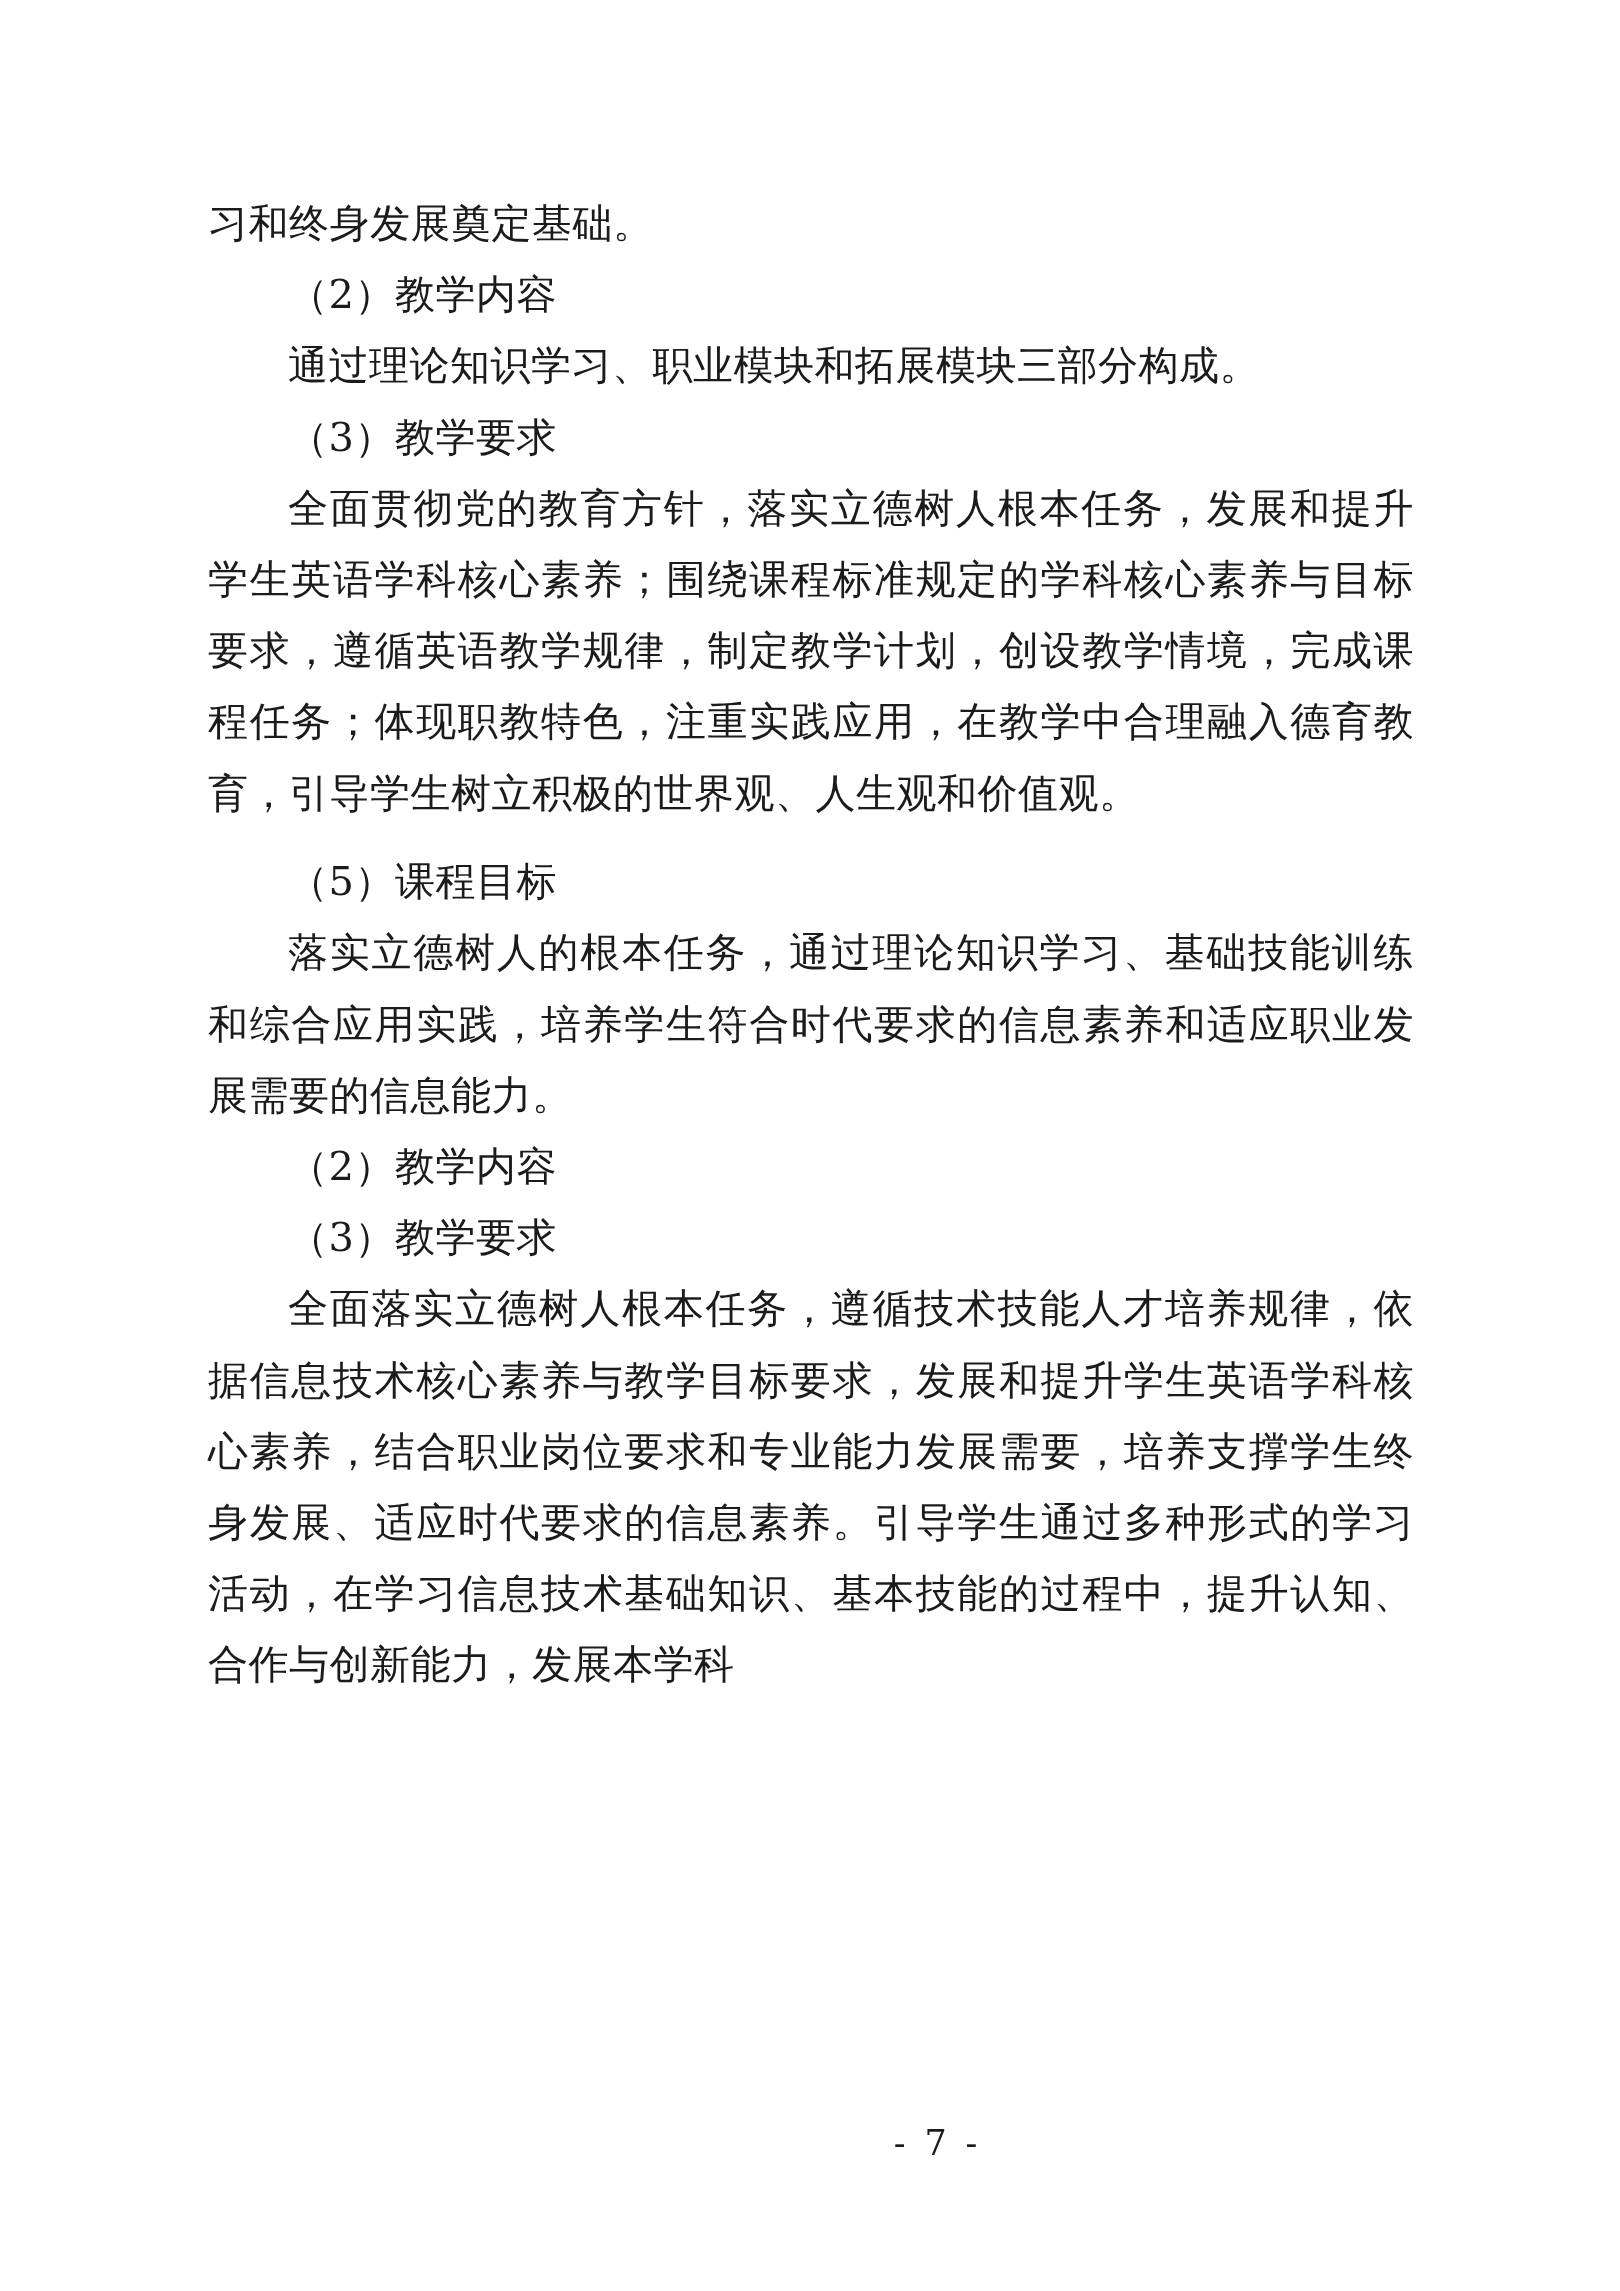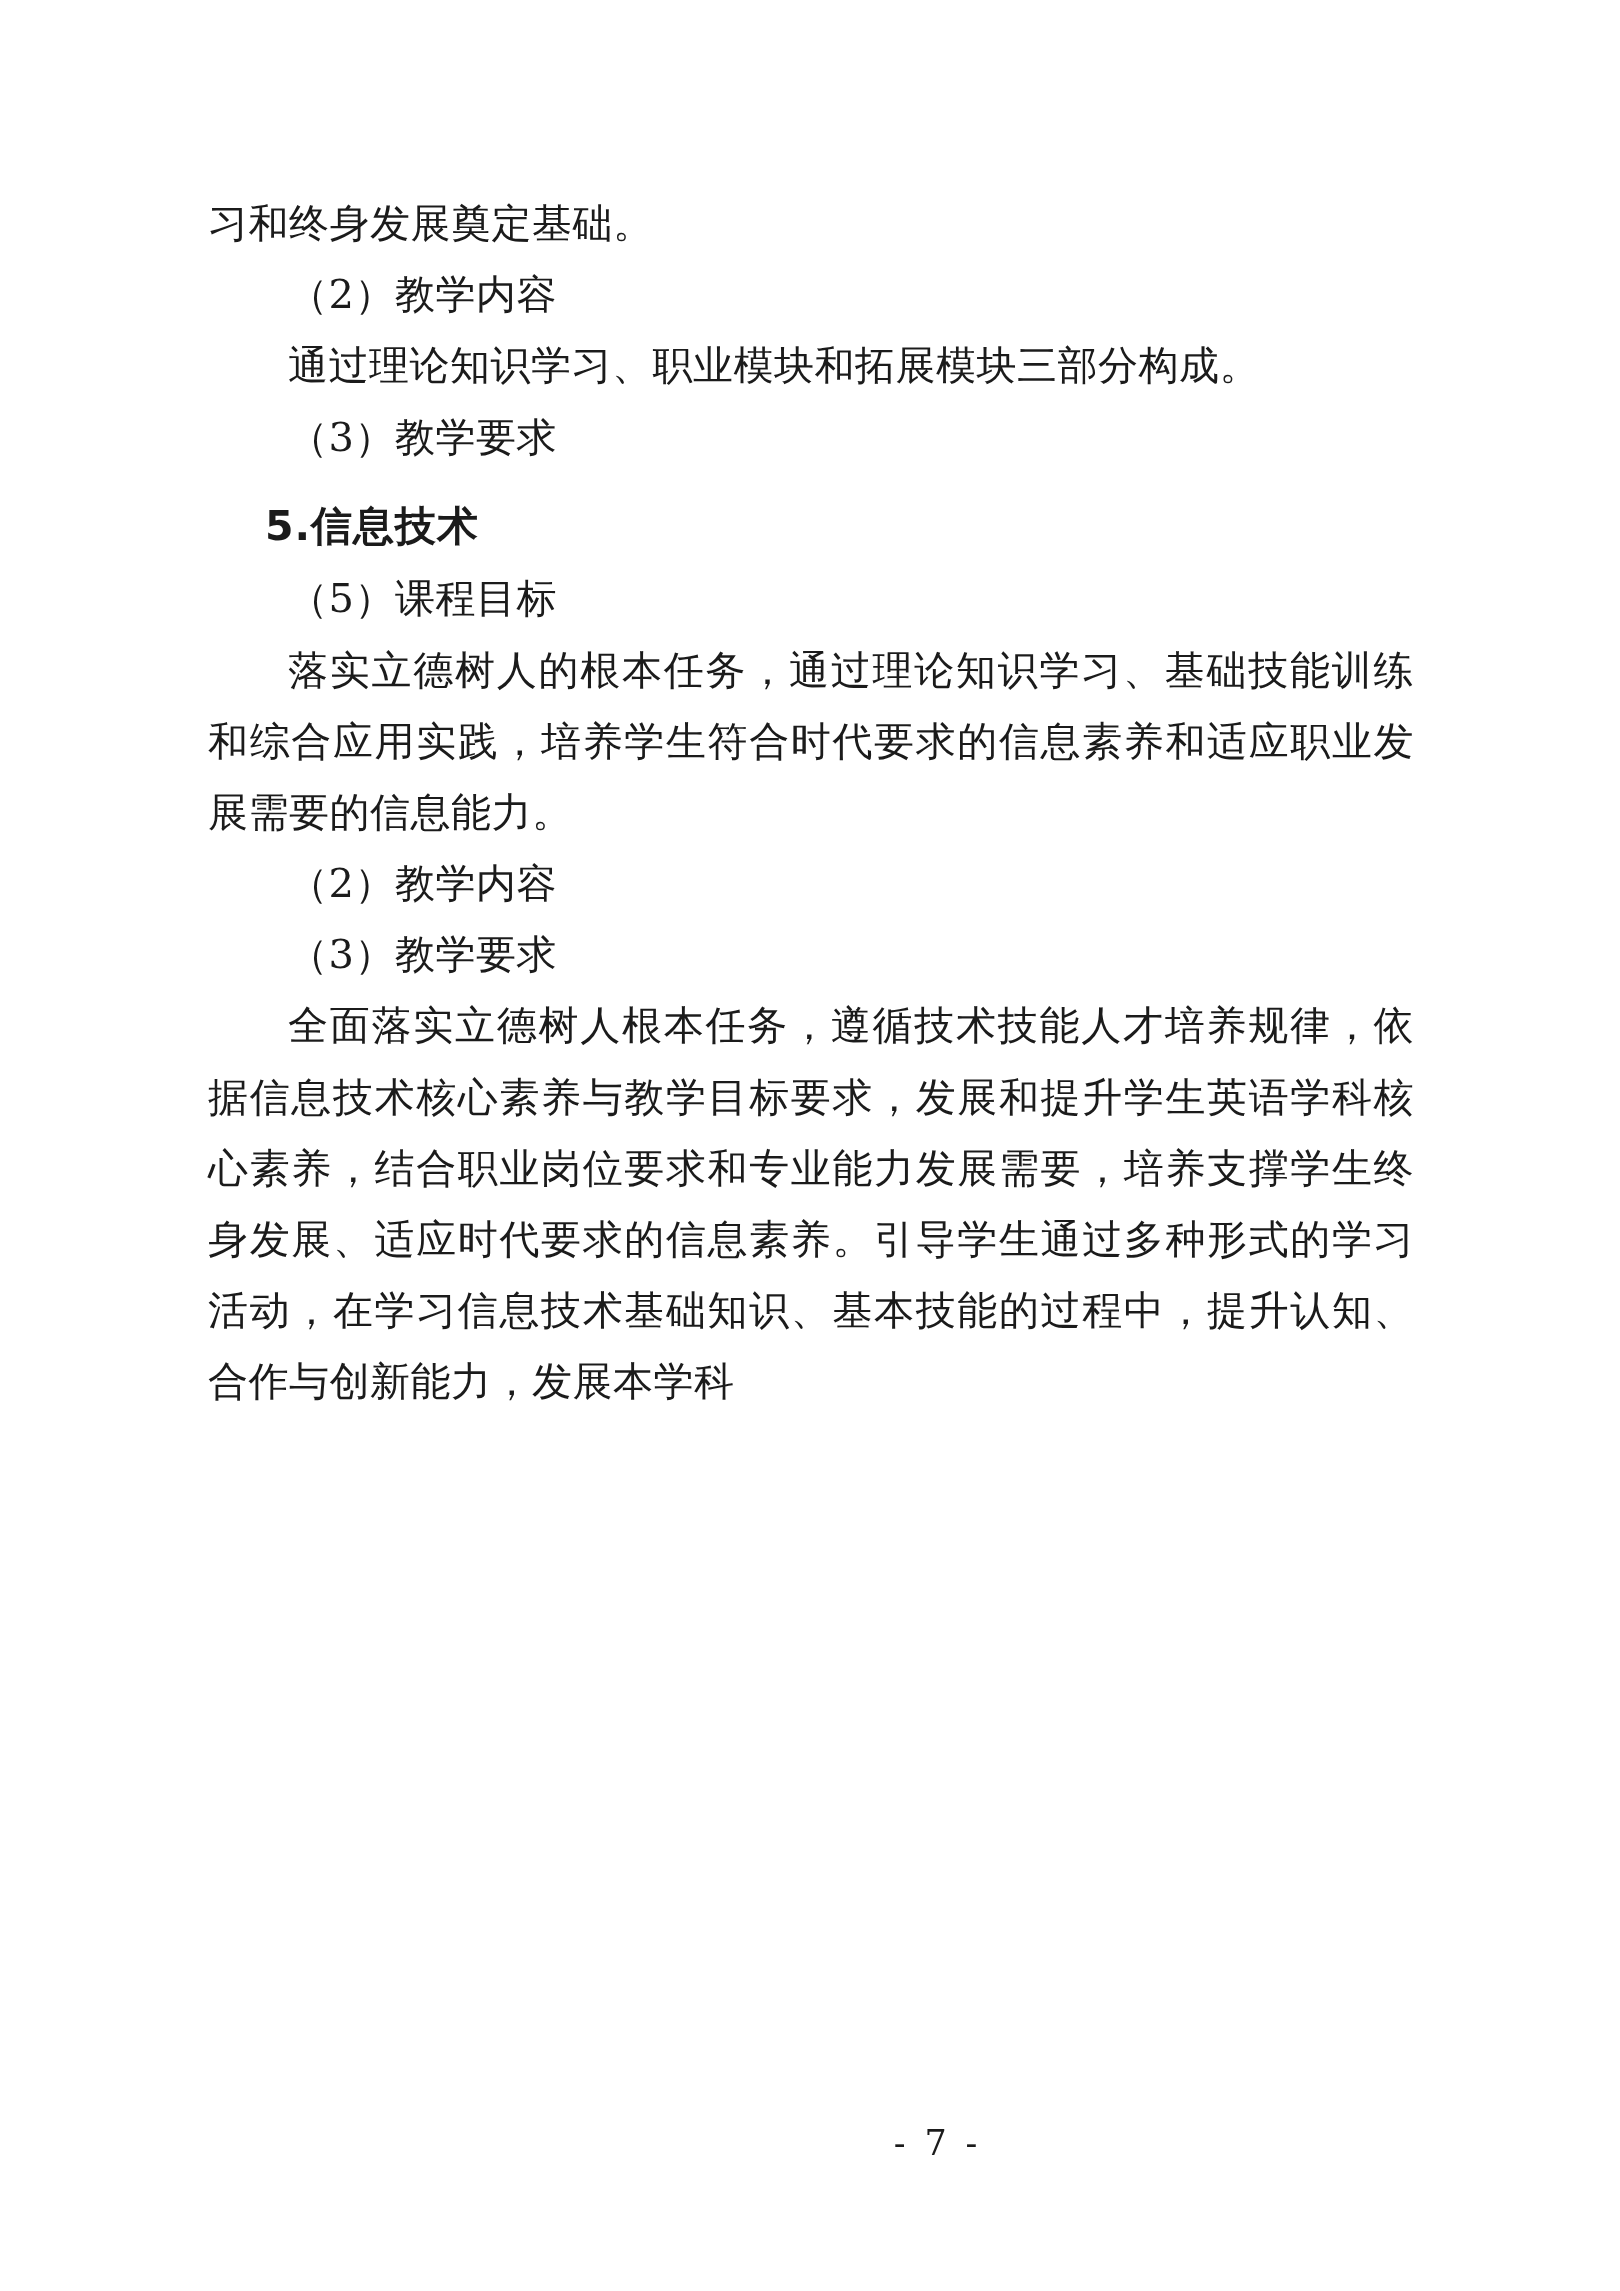--- a/index.html
+++ b/index.html
@@ -66,24 +66,24 @@
   <div class="content">
 
     <p class="para">习和终身发展奠定基础。</p>
 
     <p class="para indent">（2）教学内容</p>
 
     <p class="para indent">通过理论知识学习、职业模块和拓展模块三部分构成。</p>
 
     <p class="para indent">（3）教学要求</p>
 
+    <p class="para indent">全面贯彻党的教育方针，落实立德树人根本任务，发展和提升学生英语学科核心素养；围绕课程标准规定的学科核心素养与目标要求，遵循英语教学规律，制定教学计划，创设教学情境，完成课程任务；体现职教特色，注重实践应用，在教学中合理融入德育教育，引导学生树立积极的世界观、人生观和价值观。</p>
 
     <div class="spacer-md"></div>
 
-    <h2 class="heading">5.信息技术</h2>
 
     <p class="para indent">（5）课程目标</p>
 
     <p class="para indent">落实立德树人的根本任务，通过理论知识学习、基础技能训练和综合应用实践，培养学生符合时代要求的信息素养和适应职业发展需要的信息能力。</p>
 
     <p class="para indent">（2）教学内容</p>
 
 
     <p class="para indent">（3）教学要求</p>
 

